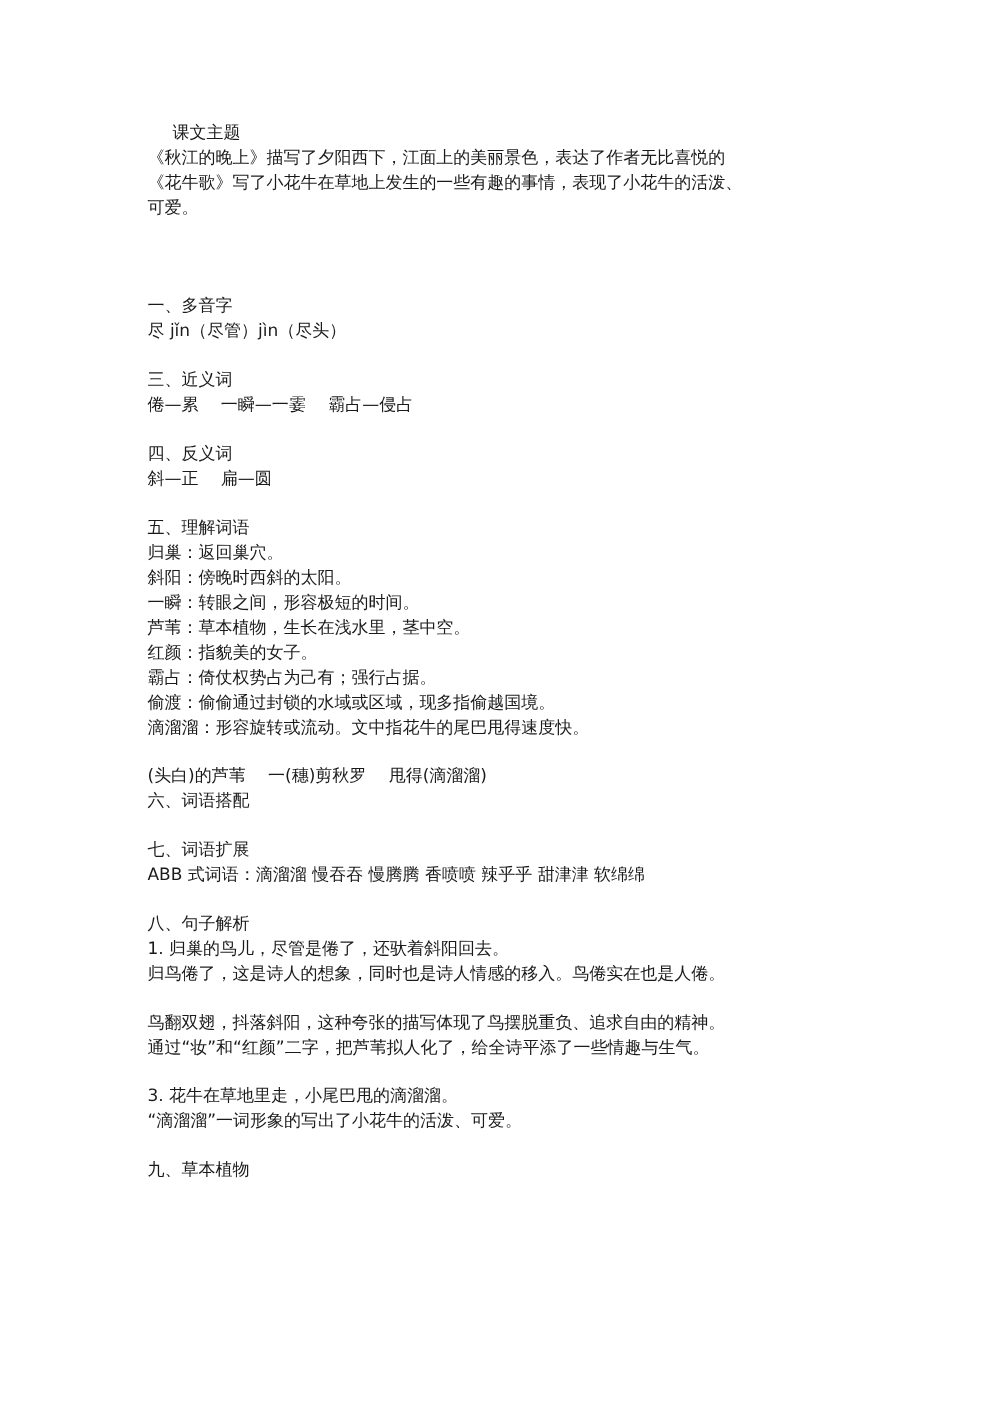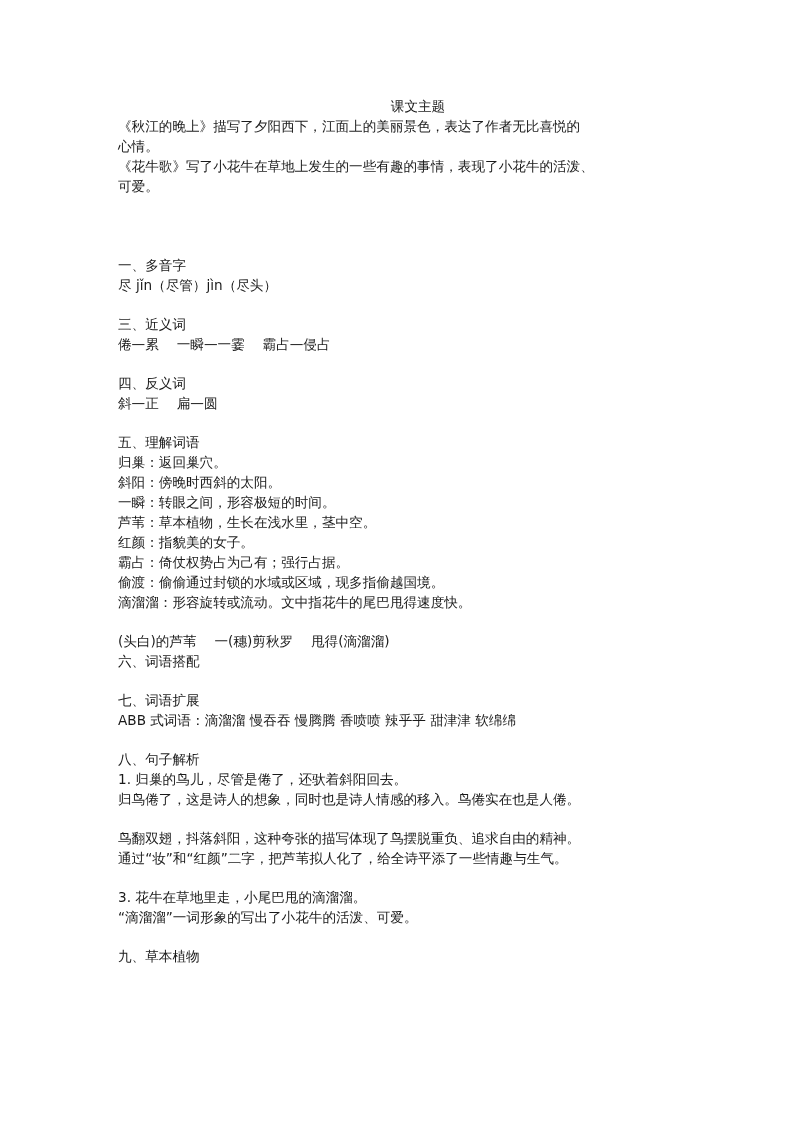--- a/index.html
+++ b/index.html
@@ -1,33 +1,32 @@
 <!DOCTYPE html>
 <html><head>
   <meta charset="utf-8">
   <style>
     html, body { margin: 0; padding: 0; background: #ffffff; }
     body { width: 793px; height: 1122px; position: relative; overflow: hidden;
       font-family: "DejaVu Sans", "Liberation Sans", sans-serif; color: #1a1a1a; }
     .page { position: absolute; left: 118px; top: 96px; width: 580px; }
     .title { font-size: 22px; line-height: 30px; margin: 0 0 14px 2px; font-weight: normal; color: #111; letter-spacing: 0.3px; }
     .line { font-size: 13.6px; line-height: 20px; white-space: nowrap; }
-    .indent { padding-left: 20px; text-align: center; }
+    .indent { padding-left: 20px; }
     .gap { height: 19px; }
     .gap2 { height: 40px; }
   </style>
 </head>
 <body>
 
 <div class="page">
 
   <div>
     <div class="line indent">课文主题</div>
     <div class="line">《秋江的晚上》描写了夕阳西下，江面上的美丽景色，表达了作者无比喜悦的</div>
-    <div class="line">心情。</div>
     <div class="line">《花牛歌》写了小花牛在草地上发生的一些有趣的事情，表现了小花牛的活泼、</div>
     <div class="line">可爱。</div>
   </div>
 
   <div class="gap2"></div>
   <div class="gap"></div>
 
   <div>
     <div class="line">一、多音字</div>
     <div class="line">尽 jǐn（尽管）jìn（尽头）</div>

